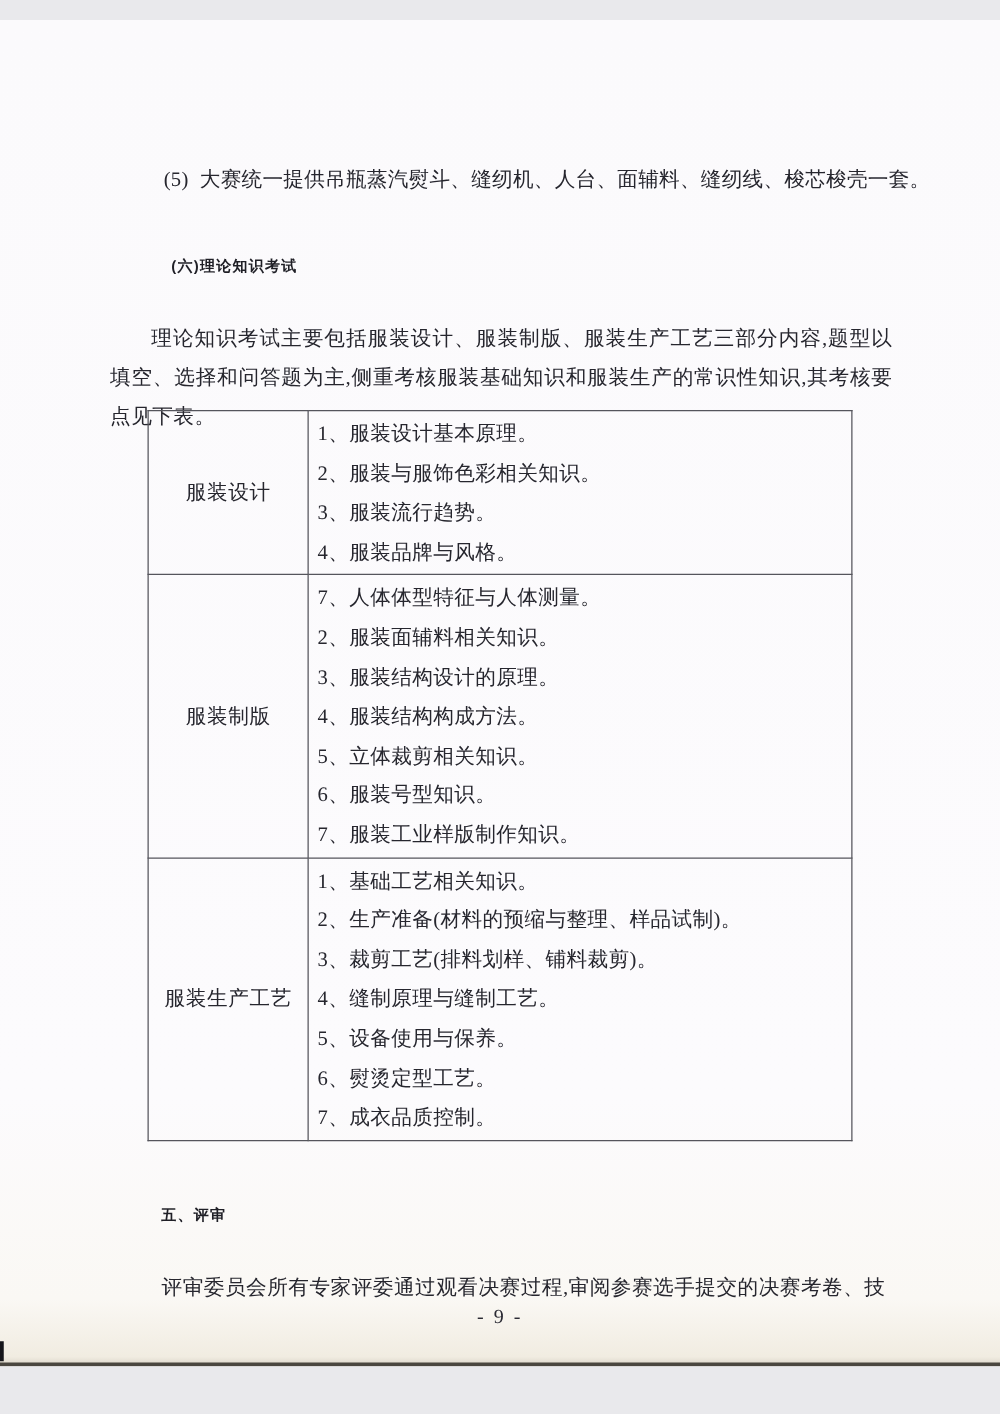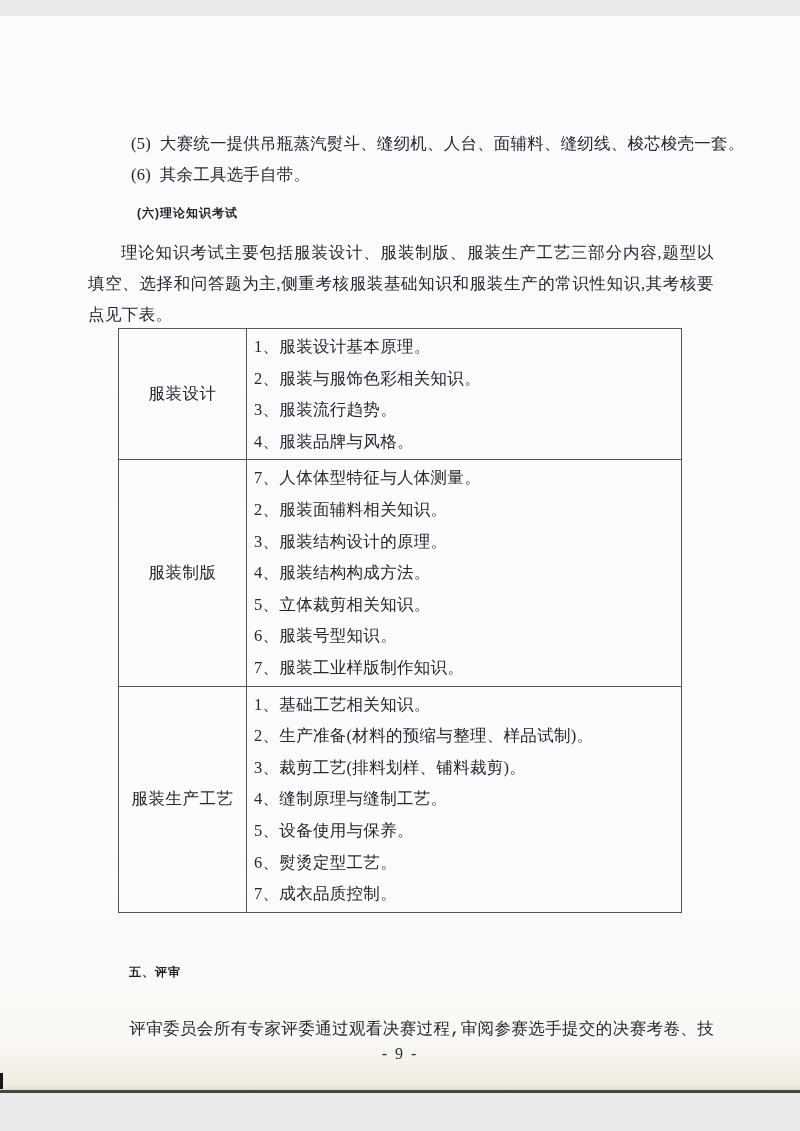--- a/index.html
+++ b/index.html
@@ -43,22 +43,22 @@
   .heading-review { left: 129px; top: 948px; }
 
   
   .para {
     left: 88px;
     width: 626px;
     line-height: 31px;
     text-align: justify;
     letter-spacing: 0.4px;
   }
-  .para-intro { top: 204px; text-indent: 2em; }
-  .para-review { top: 981px; text-indent: 2.5em; white-space: nowrap; text-align: left; font-family: Liberation Mono, monospace; }
+  .para-intro { top: 222px; text-indent: 2em; }
+  .para-review { top: 981px; text-indent: 2.5em; white-space: nowrap; text-align: left; }
 
   
   .exam-table-wrap { left: 118px; top: 312px; }
   table.exam-table {
     border-collapse: collapse;
     width: 563px;
     table-layout: fixed;
   }
   table.exam-table th,
   table.exam-table td {
@@ -112,23 +112,20 @@
 </style>
 </head>
 <body>
 
 <div class="page">
 
   <div class="abs top-list">
     <div class="list-row">
       <span class="marker">(5)</span><span>大赛统一提供吊瓶蒸汽熨斗、缝纫机、人台、面辅料、缝纫线、梭芯梭壳一套。</span>
     </div>
-    <div class="list-row">
-      <span class="marker">(6)</span><span>其余工具选手自带。</span>
-    </div>
   </div>
 
   <div class="abs heading heading-theory">(六)理论知识考试</div>
 
   <p class="abs para para-intro">理论知识考试主要包括服装设计、服装制版、服装生产工艺三部分内容,题型以填空、选择和问答题为主,侧重考核服装基础知识和服装生产的常识性知识,其考核要点见下表。</p>
 
   <div class="abs exam-table-wrap">
     <table class="exam-table">
       <colgroup>
         <col class="col-content">

